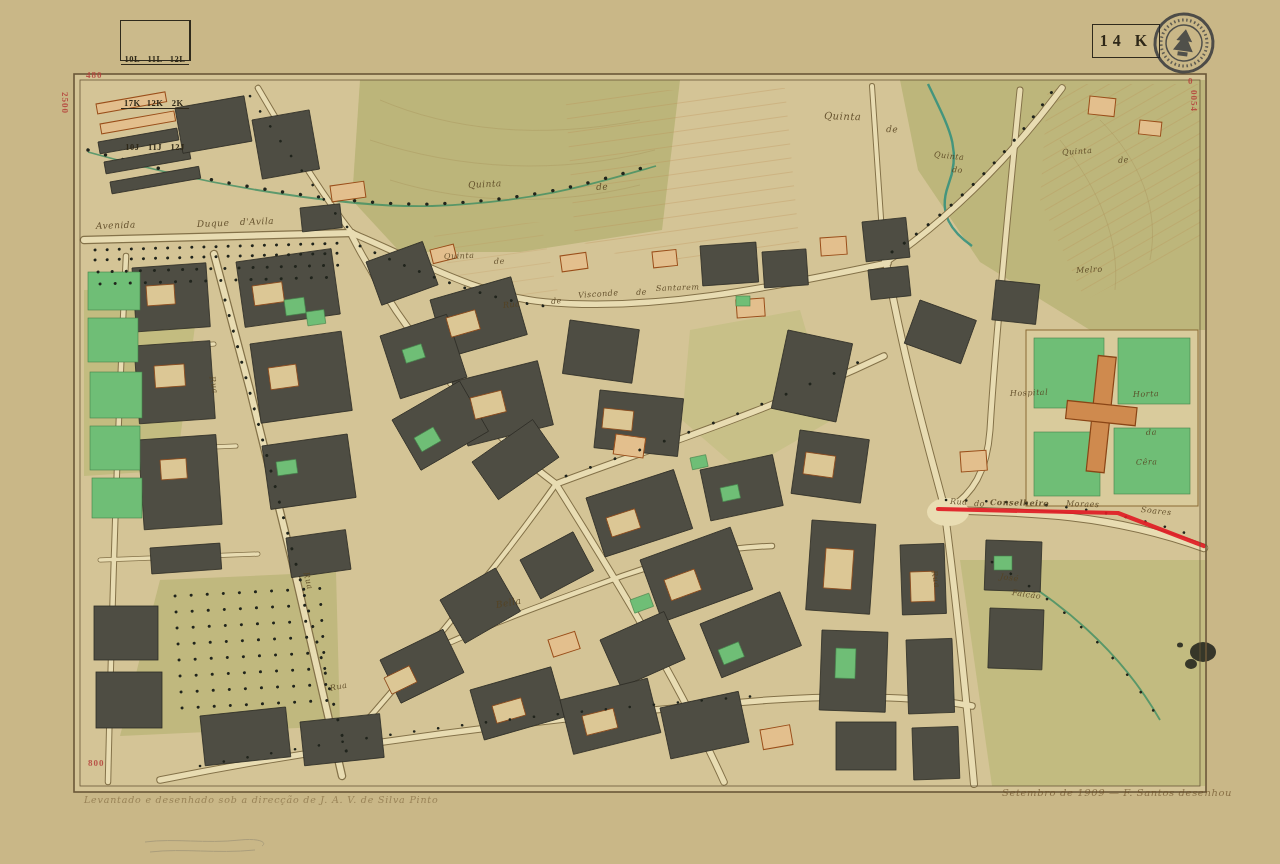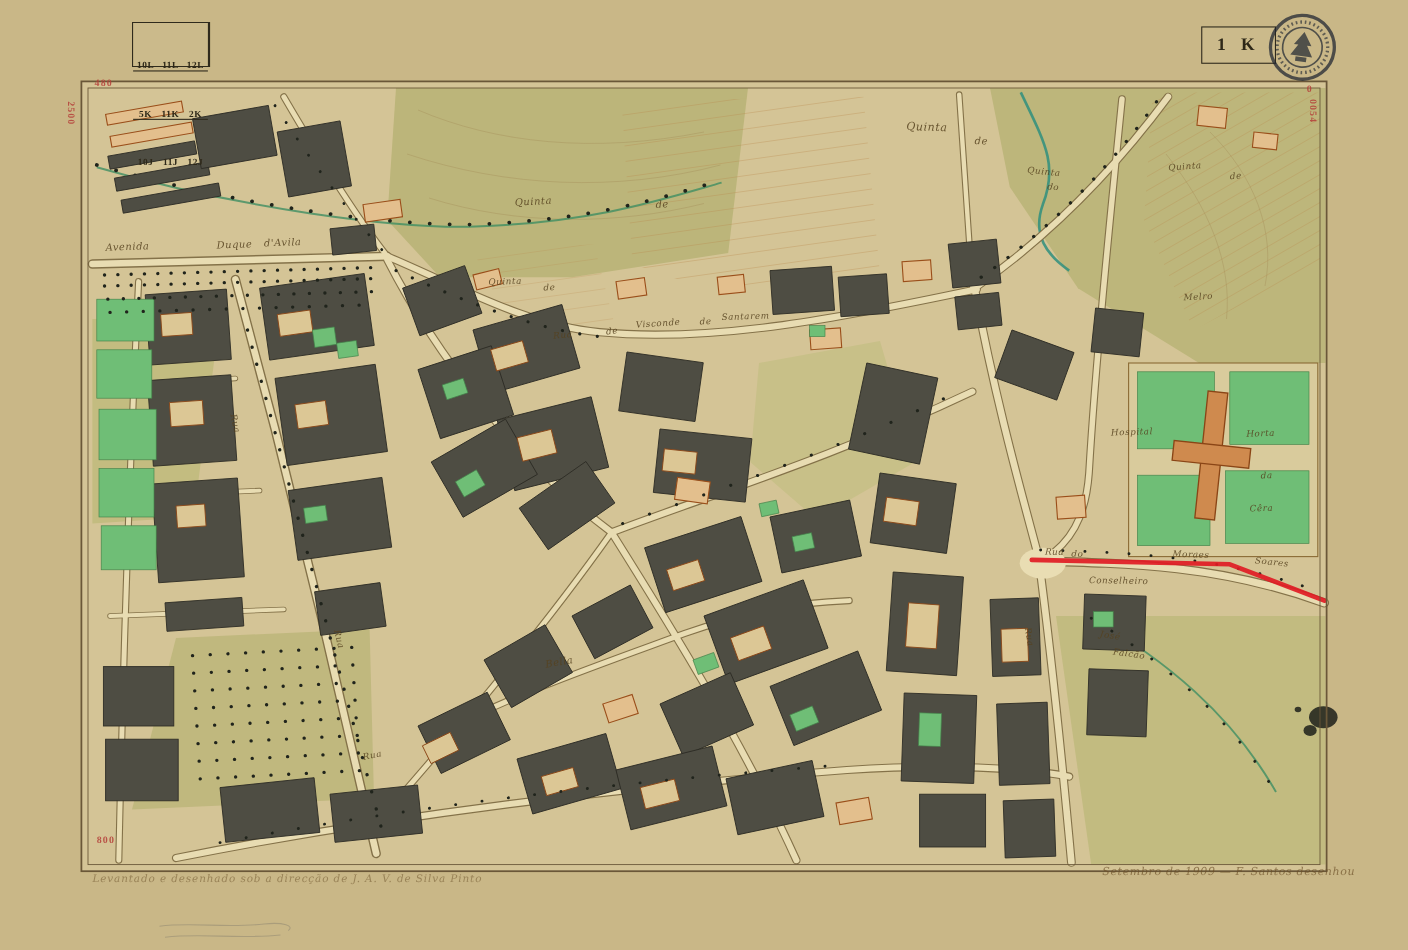--- a/index.html
+++ b/index.html
@@ -321,52 +321,52 @@
       <span class="mlabel" style="left: 952px; top: 165px; font-size: 8px; transform: rotate(6deg);">do</span>
       <span class="mlabel" style="left: 1062px; top: 148px; font-size: 8px; transform: rotate(-4deg);">Quinta</span>
       <span class="mlabel" style="left: 1118px; top: 156px; font-size: 8px; transform: rotate(-4deg);">de</span>
       <span class="mlabel" style="left: 1076px; top: 266px; font-size: 8px; transform: rotate(-3deg);">Melro</span>
       <span class="mlabel" style="left: 1010px; top: 389px; font-size: 8px; transform: rotate(-2deg);">Hospital</span>
       <span class="mlabel" style="left: 1133px; top: 390px; font-size: 8px; transform: rotate(-2deg);">Horta</span>
       <span class="mlabel" style="left: 1146px; top: 428px; font-size: 8px; transform: rotate(-2deg);">da</span>
       <span class="mlabel" style="left: 1136px; top: 458px; font-size: 8px; transform: rotate(-2deg);">Cêra</span>
       <span class="mlabel" style="left: 950px; top: 497px; font-size: 8px; transform: rotate(2deg);">Rua</span>
       <span class="mlabel" style="left: 974px; top: 499px; font-size: 8px; transform: rotate(2deg);">do</span>
-      <span class="mlabel" style="left: 990px; top: 523px; font-size: 8px; transform: rotate(1deg);">Conselheiro</span>
+      <span class="mlabel" style="left: 990px; top: 497px; font-size: 8px; transform: rotate(1deg); font-weight: bold;">Conselheiro</span>
       <span class="mlabel" style="left: 1066px; top: 499px; font-size: 8px; transform: rotate(2deg);">Moraes</span>
       <span class="mlabel" style="left: 1141px; top: 505px; font-size: 8px; transform: rotate(6deg);">Soares</span>
       <span class="mlabel" style="left: 496px; top: 600px; font-size: 9px; transform: rotate(-10deg);">Bella</span>
       <span class="mlabel" style="left: 212px; top: 372px; font-size: 8px; transform: rotate(78deg);">Rua</span>
       <span class="mlabel" style="left: 306px; top: 568px; font-size: 8px; transform: rotate(76deg);">Rua</span>
       <span class="mlabel" style="left: 934px; top: 566px; font-size: 8px; transform: rotate(80deg);">Rua</span>
       <span class="mlabel" style="left: 1000px; top: 572px; font-size: 8px; transform: rotate(8deg);">José</span>
       <span class="mlabel" style="left: 1012px; top: 588px; font-size: 8px; transform: rotate(8deg);">Falcão</span>
       <span class="mlabel" style="left: 330px; top: 684px; font-size: 8px; transform: rotate(-12deg);">Rua</span>
     </div>
 
   <div class="grid-index">
     <div class="row">
       <span class="cell">10L</span>
       <span class="cell">11L</span>
       <span class="cell">12L</span>
     </div>
     <div class="row">
-      <span class="cell">5K</span>
-      <span class="cell">11K</span>
+      <span class="cell">17K</span>
+      <span class="cell">12K</span>
       <span class="cell">2K</span>
     </div>
     <div class="row">
       <span class="cell">10J</span>
       <span class="cell">11J</span>
       <span class="cell">12J</span>
     </div>
   </div>
 
   <div class="sheet-code">
-    <span>1 K</span>
+    <span>14 K</span>
   </div>
 
   <svg class="stamp" width="64" height="64" viewBox="0 0 64 64">
     <circle cx="32" cy="32" r="29" fill="none" stroke="#1c2330" stroke-width="3" opacity="0.88"></circle>
     <circle cx="32" cy="32" r="23" fill="none" stroke="#1c2330" stroke-width="3" stroke-dasharray="1.5 2.6" opacity="0.75"></circle>
     <circle cx="32" cy="32" r="18" fill="none" stroke="#1c2330" stroke-width="1.5" opacity="0.85"></circle>
     <path d="M32 18 L40 30 L36 30 L42 40 L22 40 L28 30 L24 30 Z" fill="#1c2330" opacity="0.85"></path>
     <rect x="27" y="41" width="10" height="4" fill="#1c2330" opacity="0.85"></rect>
   </svg>
 

